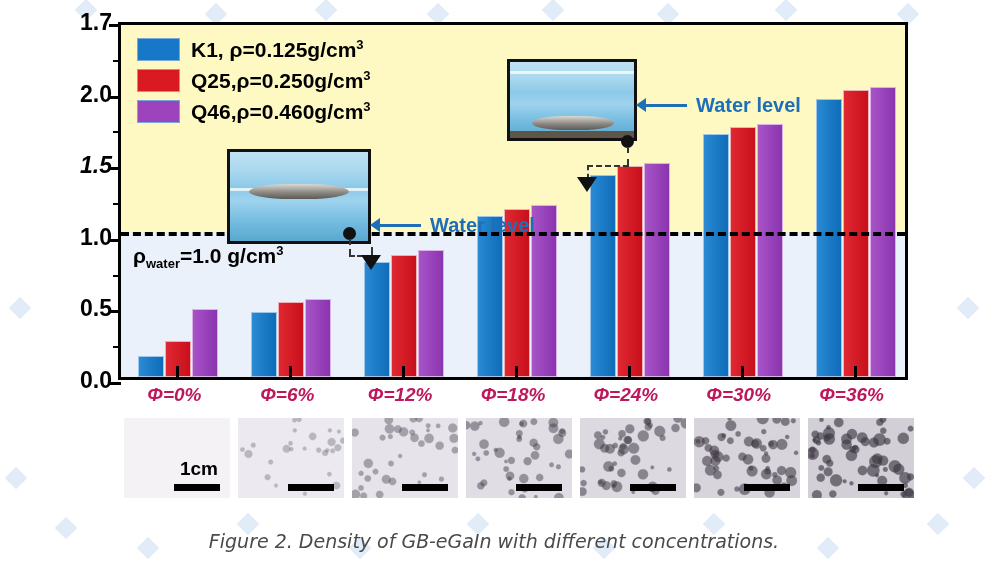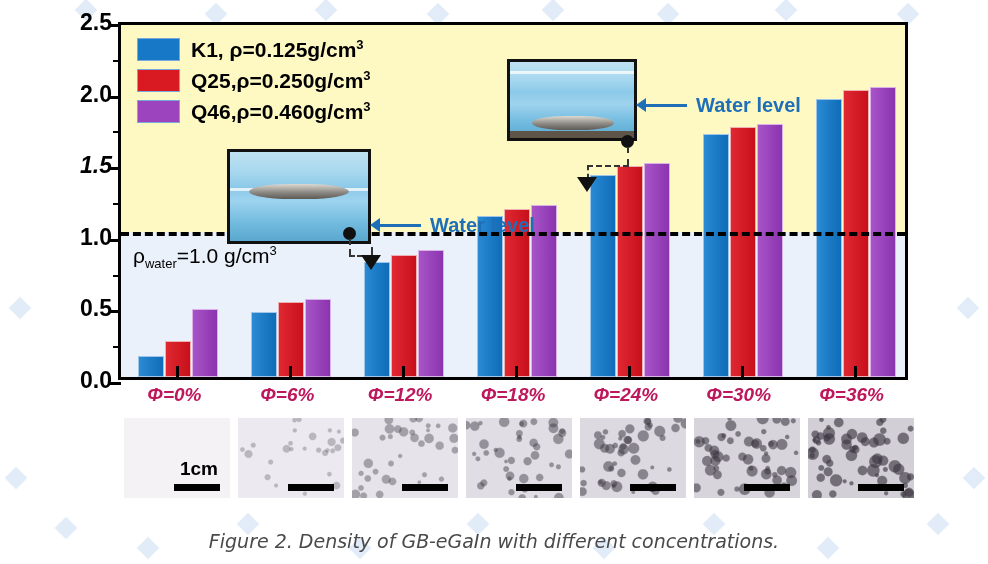--- a/index.html
+++ b/index.html
@@ -52,21 +52,21 @@
 
   
   #water-line{
     position:absolute;left:0;right:0;top:207px;height:0;
     border-top:4px dashed #000;
   }
 
   
   #rho-water{
     position:absolute;left:12px;top:218px;
-    font-size:21px;font-weight:normal;color:#000;white-space:nowrap;
+    font-size:21px;font-weight:bold;color:#000;white-space:nowrap;
   }
   #rho-water sub{font-size:13px;}
   #rho-water sup{font-size:13px;}
 
   
   #xlabels{position:absolute;left:118px;top:384px;width:790px;height:28px;}
   .xlabel{position:absolute;top:0;transform:translateX(-50%);
     font-size:19px;font-weight:bold;color:#be185d;white-space:nowrap;font-style:italic;}
 
   
@@ -138,21 +138,21 @@
   </div>
 
 <div id="figure">
 
   <div id="ylabels">
       <div class="ytick-label" style="top: 380px;">0.0</div>
       <div class="ytick-label" style="top: 308.4px; margin-left: 19px;">0.5</div>
       <div class="ytick-label" style="top: 236.8px;">1.0</div>
       <div class="ytick-label" style="top: 165.2px; font-style: italic;">1.5</div>
       <div class="ytick-label" style="top: 93.6px;">2.0</div>
-      <div class="ytick-label" style="top: 22px;">2.5</div>
+      <div class="ytick-label" style="top: 22px;">1.7</div>
     </div>
 
   <div id="plot-frame">
     <div id="panel-tint"></div>
 
     <div id="legend">
         <div class="legend-row">
           <div class="legend-swatch" style="background: rgb(24, 120, 200);"></div>
           <div class="legend-text"><span>K1,  ρ=0.125g/cm</span><sup>3</sup></div>
         </div>

